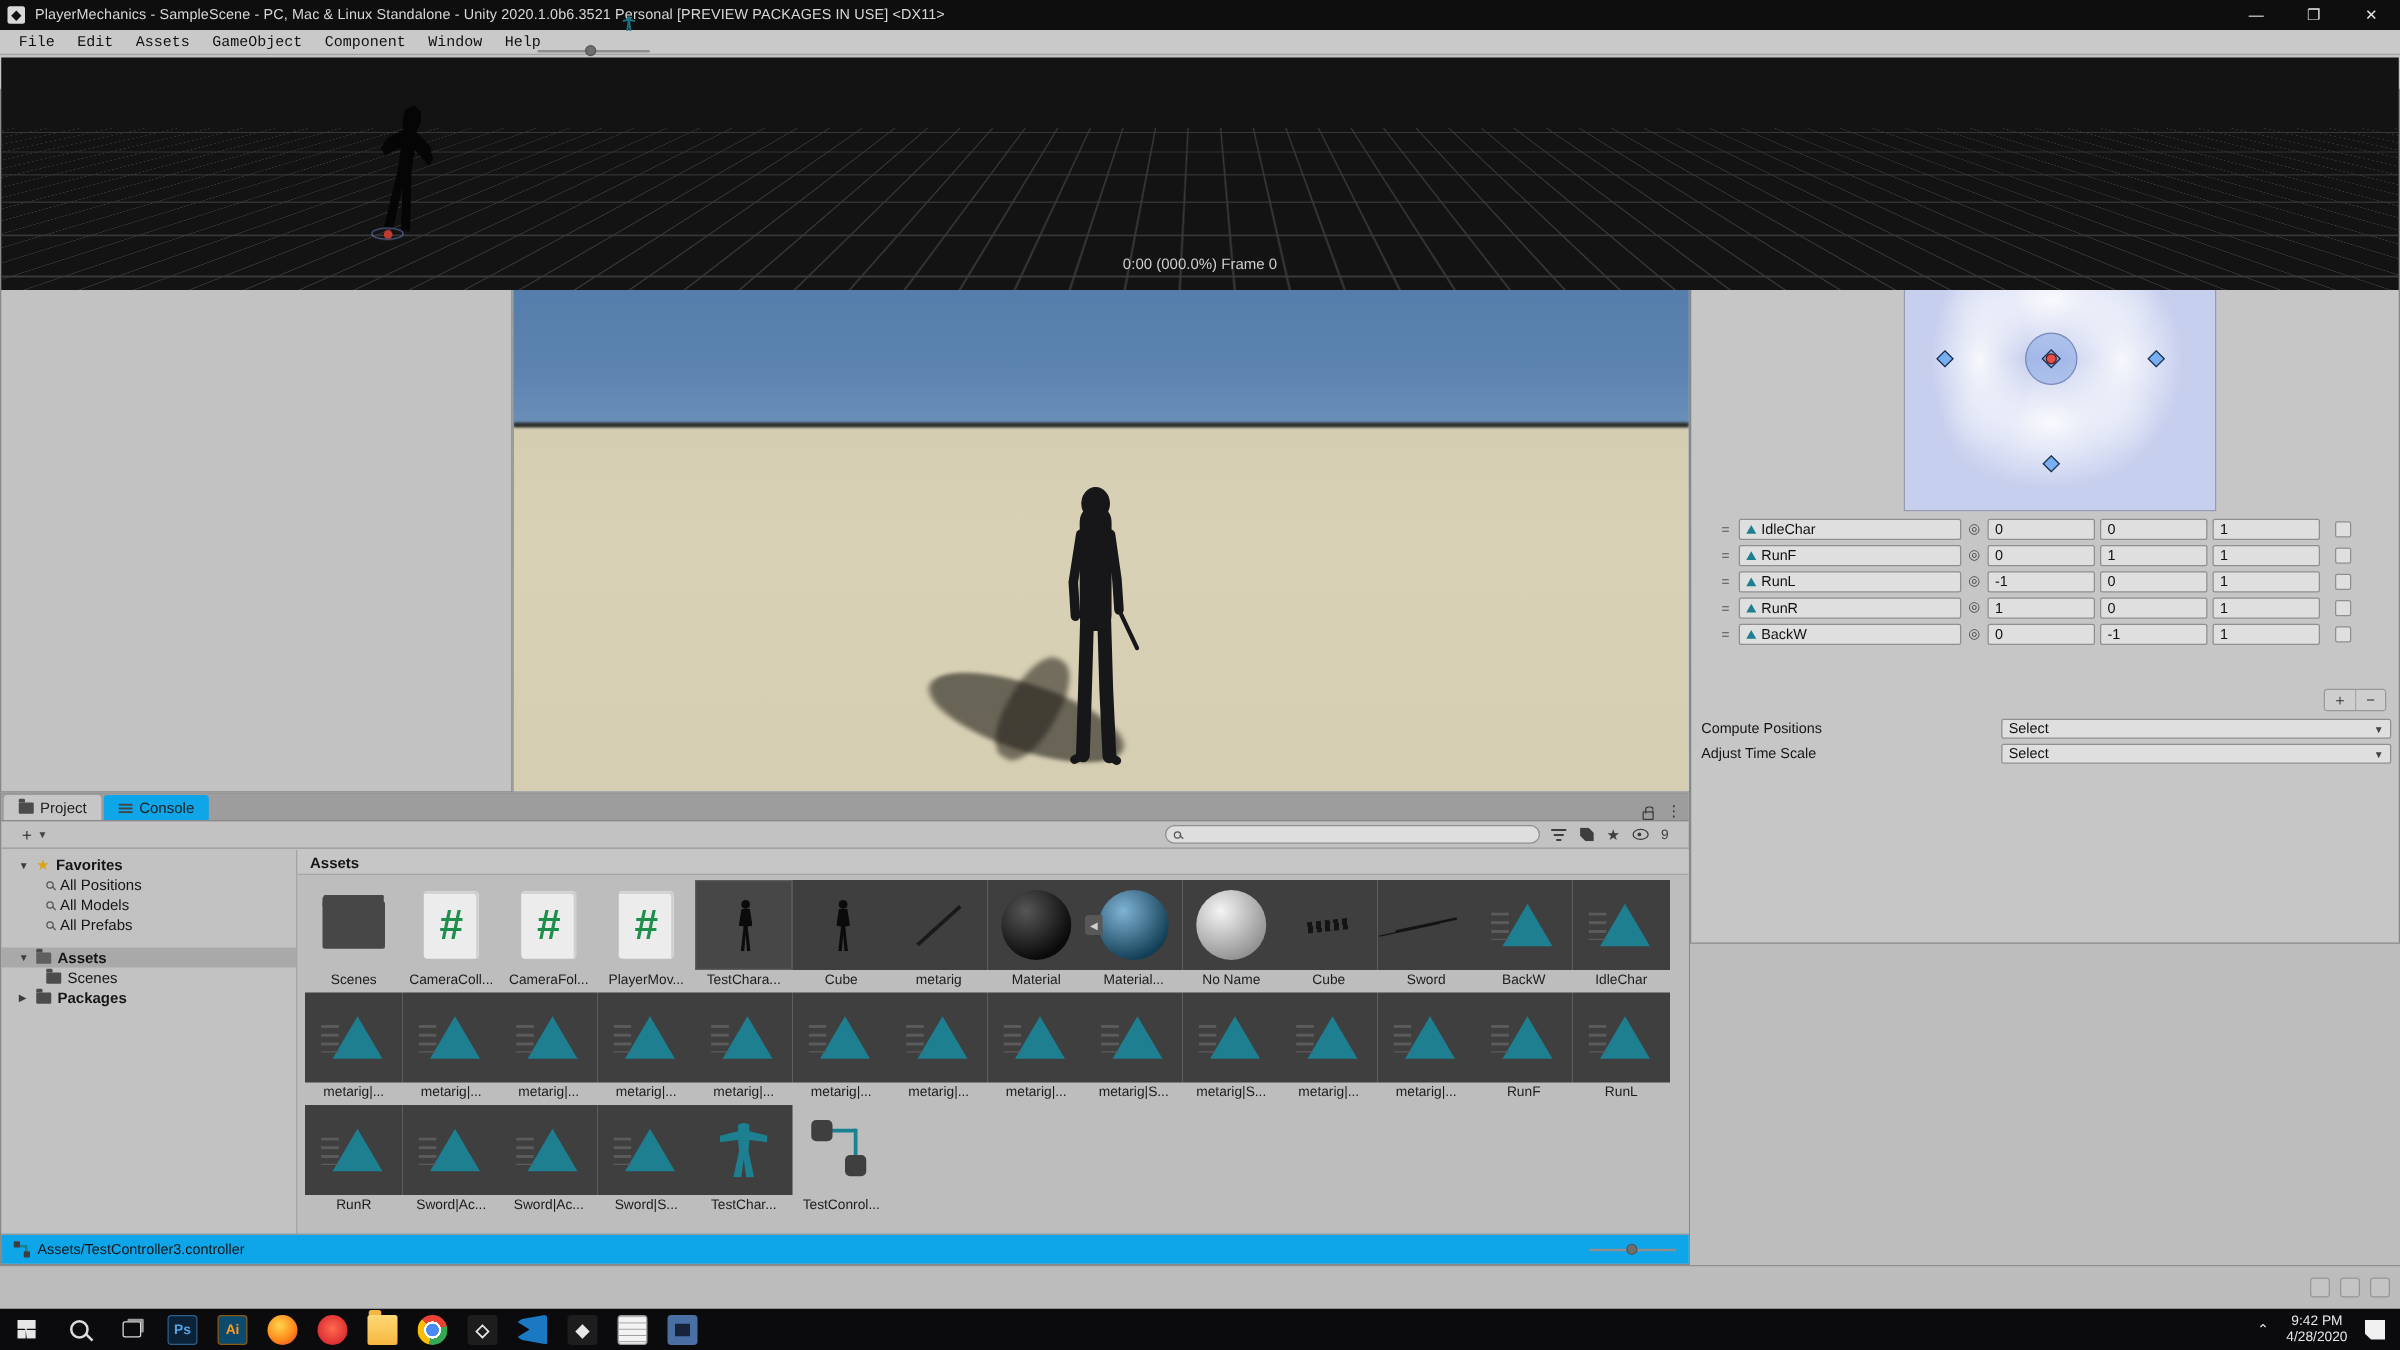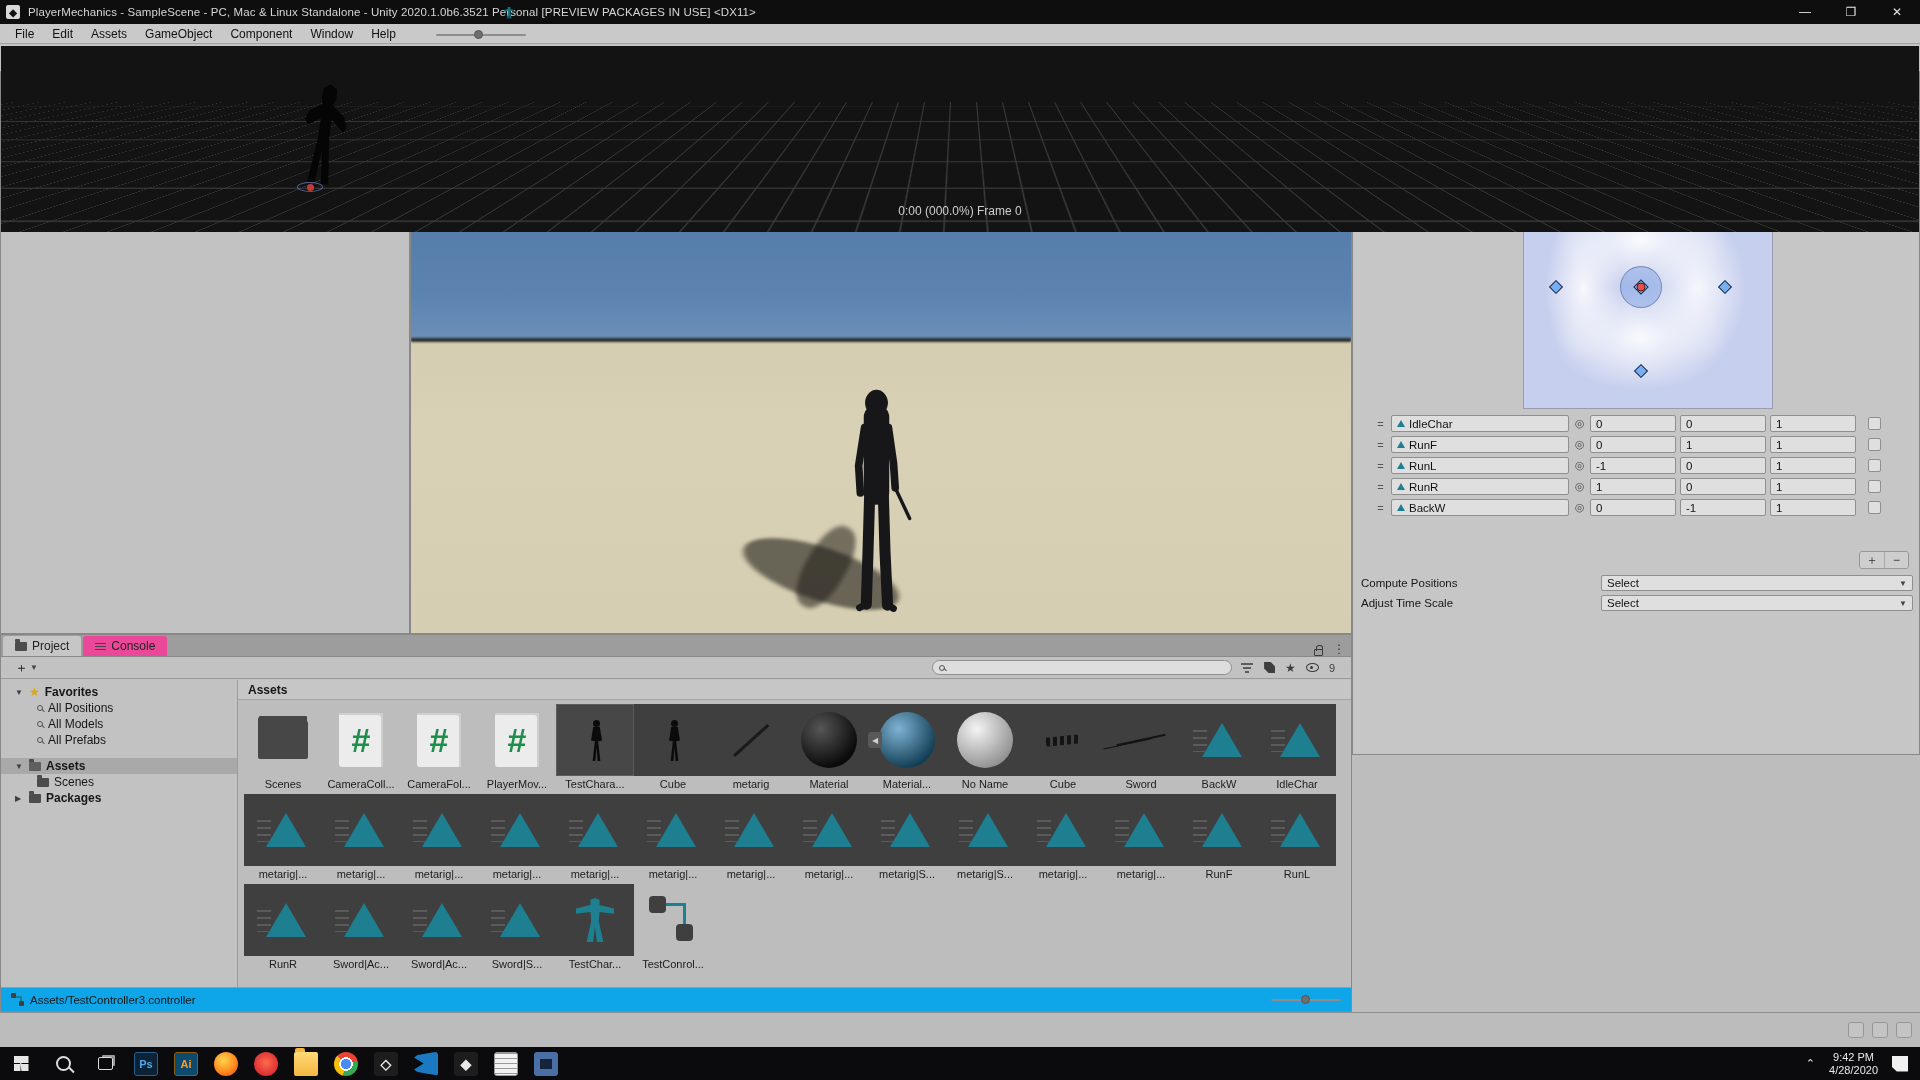--- a/index.html
+++ b/index.html
@@ -9,21 +9,21 @@
 
   
   .titlebar { position:absolute; left:0; top:0; width:1920px; height:24px; background:#0e0e0e; color:#d6d6d6; display:flex; align-items:center; }
   .uicon { width:14px; height:14px; margin:0 8px 0 6px; background:#d9d9d9; color:#111; font-size:10px; display:flex; align-items:center; justify-content:center; border-radius:2px; font-weight:bold; }
   .title-text { font-size:11.5px; letter-spacing:.1px; }
   .win-btns { margin-left:auto; display:flex; height:100%; }
   .win-btn { width:46px; height:100%; display:flex; align-items:center; justify-content:center; color:#e6e6e6; font-size:12px; }
 
   
   .menubar { position:absolute; left:0; top:24px; width:1920px; height:20px; background:#c9c9c9; border-bottom:1px solid #a2a2a2; display:flex; align-items:center; padding-left:6px; }
-  .menu-item { padding:0 9px; font-size:12px; color:#111; }
+  .menu-item { padding:0 9px; font-size:12px; color:#111;font-family:Liberation Mono, monospace; }
 
   
   .toolbar { position:absolute; left:0; top:44px; width:1920px; height:28px; background:#c4c4c4; border-bottom:1px solid #8f8f8f; }
   .toolgroup { position:absolute; top:3px; display:flex; }
   .toolbtn { width:31px; height:22px; background:#cecece; border:1px solid #969696; border-left:none; display:flex; align-items:center; justify-content:center; }
   .toolbtn:first-child { border-left:1px solid #969696; border-radius:3px 0 0 3px; }
   .toolbtn:last-child { border-radius:0 3px 3px 0; }
   .toolbtn.active { background:#7e7e7e; }
   .toolbtn svg { stroke:#333; fill:none; stroke-width:1.4; }
   .toolbtn.active svg { stroke:#f2f2f2; }
@@ -33,21 +33,21 @@
   .playbtn { width:26px; height:22px; background:#cecece; border:1px solid #969696; border-left:none; display:flex; align-items:center; justify-content:center; font-size:11px; color:#333; }
   .playbtn:first-child { border-left:1px solid #969696; border-radius:3px 0 0 3px; }
   .playbtn:last-child { border-radius:0 3px 3px 0; }
   .playbtn.on { background:#3d7ec2; color:#fff; }
   .dimicon { width:22px; height:18px; border:1px solid #a5a5a5; border-radius:3px; margin-right:6px; opacity:.55; background:#cecece; }
   .cloud { font-size:14px; color:#555; margin-right:10px; }
 
   
   .panel { position:absolute; background:#c2c2c2; border:1px solid #888; }
   .tabbar { height:22px; background:#9d9d9d; display:flex; align-items:flex-end; border-bottom:1px solid #8a8a8a; }
-  .tab { height:20px; padding:0 12px; display:flex; align-items:center; gap:5px; background:#ec4899; font-size:12px; color:#222; border-radius:3px 3px 0 0; margin-left:2px; }
+  .tab { height:20px; padding:0 12px; display:flex; align-items:center; gap:5px; background:#0ea5e9; font-size:12px; color:#222; border-radius:3px 3px 0 0; margin-left:2px; }
   .tab.active { background:#c6c6c6; }
   .tabbar .spacer { flex:1; }
   .kebab { color:#333; font-size:12px; padding:0 6px; }
   .lock { position:relative; width:9px; height:7px; border:1.4px solid #3c3c3c; border-radius:1px; margin:0 4px; }
   .lock::before { content:""; position:absolute; left:1px; top:-5px; width:5px; height:5px; border:1.4px solid #3c3c3c; border-bottom:none; border-radius:3px 3px 0 0; }
   .listicon { width:11px; height:9px; background:linear-gradient(#333 1.4px, transparent 1.4px) 0 1px/11px 3.2px repeat-y; }
   .search-wrap { display:flex; align-items:center; background:#dedede; border:1px solid #8f8f8f; border-radius:9px; height:15px; padding:0 6px; gap:4px; }
   .mag { width:6px; height:6px; border:1.4px solid #555; border-radius:50%; position:relative; flex:none; }
   .mag::after { content:""; position:absolute; width:4px; height:1.4px; background:#555; transform:rotate(45deg); right:-3px; bottom:-1px; }
   .field { background:#dfdfdf; border:1px solid #8f8f8f; border-radius:2px; font-size:11.5px; display:flex; align-items:center; padding:0 5px; height:16px; color:#111; }
@@ -106,21 +106,21 @@
   .picker { width:13px; height:13px; color:#444; font-size:11px; line-height:13px; text-align:center; }
   .mt-num { width:86px; height:17px; }
   .mt-chk { width:13px; height:13px; background:#dfdfdf; border:1px solid #8f8f8f; border-radius:2px; margin-left:8px; }
   .gear { width:9px; height:9px; border:2px solid #333; border-radius:50%; box-shadow:0 -6px 0 -4px #333,0 6px 0 -4px #333,-6px 0 0 -4px #333,6px 0 0 -4px #333; }
   .person-mini { width:10px; height:12px; background:#333; clip-path:polygon(50% 0%,64% 6%,64% 20%,100% 30%,100% 42%,62% 36%,62% 55%,72% 100%,55% 100%,50% 68%,45% 100%,28% 100%,38% 55%,38% 36%,0 42%,0 30%,36% 20%,36% 6%); }
   .addrem { position:absolute; right:10px; top:478px; display:flex; border:1px solid #999; border-radius:3px; overflow:hidden; }
   .addrem span { width:24px; height:16px; background:#cecece; display:flex; align-items:center; justify-content:center; font-size:12px; color:#333; border-left:1px solid #a8a8a8; }
   .addrem span:first-child { border-left:none; }
 
   
-  #preview { left:1352px; top:755px; width:568px; height:257px; background:#5eead4; border:1px solid #c2410c; }
+  #preview { left:1352px; top:755px; width:568px; height:257px; background:#5eead4; border:7px solid #c2410c; }
   .pv-head { height:24px; display:flex; align-items:center; gap:6px; padding:0 6px; border-bottom:1px solid #9a9a9a; font-size:11.5px; font-weight:bold; }
   .pv-lines { flex:1; height:5px; border-top:1px solid #8c8c8c; border-bottom:1px solid #8c8c8c; margin-top:2px; }
   .pv-btn { font-weight:normal; border:1px solid #a0a0a0; border-radius:2px; background:#cdcdcd; padding:1px 5px; font-size:10.5px; display:flex; align-items:center; gap:3px; }
   .pv-playbar { height:21px; display:flex; align-items:center; gap:8px; padding:0 6px; border-bottom:1px solid #9a9a9a; }
   .pv-scrub { flex:1; height:15px; background:#cdcdcd; border:1px solid #a8a8a8; border-radius:2px; }
   .p3d { position:absolute; left:1px; top:46px; right:1px; height:186px; background:#131313; overflow:hidden; }
   .p3d-grid { position:absolute; left:-40%; right:-40%; top:30%; bottom:-60%;
      background:repeating-linear-gradient(0deg,#3a3a3a 0 1px,transparent 1px 26px),repeating-linear-gradient(90deg,#3a3a3a 0 1px,transparent 1px 26px);
      transform:perspective(300px) rotateX(58deg); transform-origin:50% 0%; }
   .p3d-char { position:absolute; left:300px; top:38px; width:46px; height:102px; background:#050505; clip-path:polygon(50% 0%,64% 4%,66% 13%,60% 20%,88% 30%,96% 40%,90% 45%,62% 34%,62% 52%,74% 98%,58% 98%,50% 64%,44% 98%,28% 98%,38% 52%,38% 34%,12% 42%,4% 36%,12% 28%,38% 20%,34% 13%,36% 4%); transform:rotate(8deg); }

